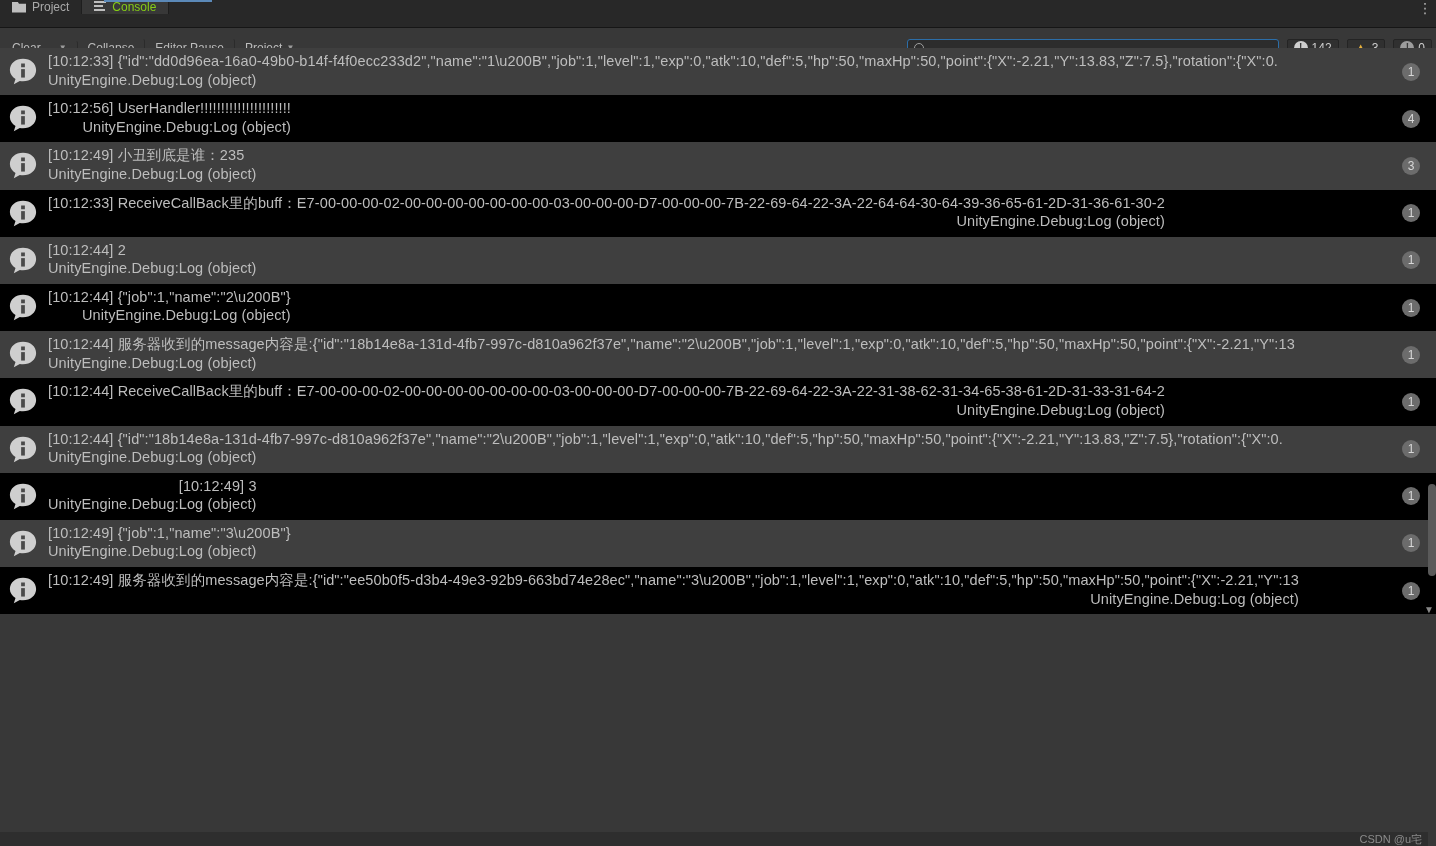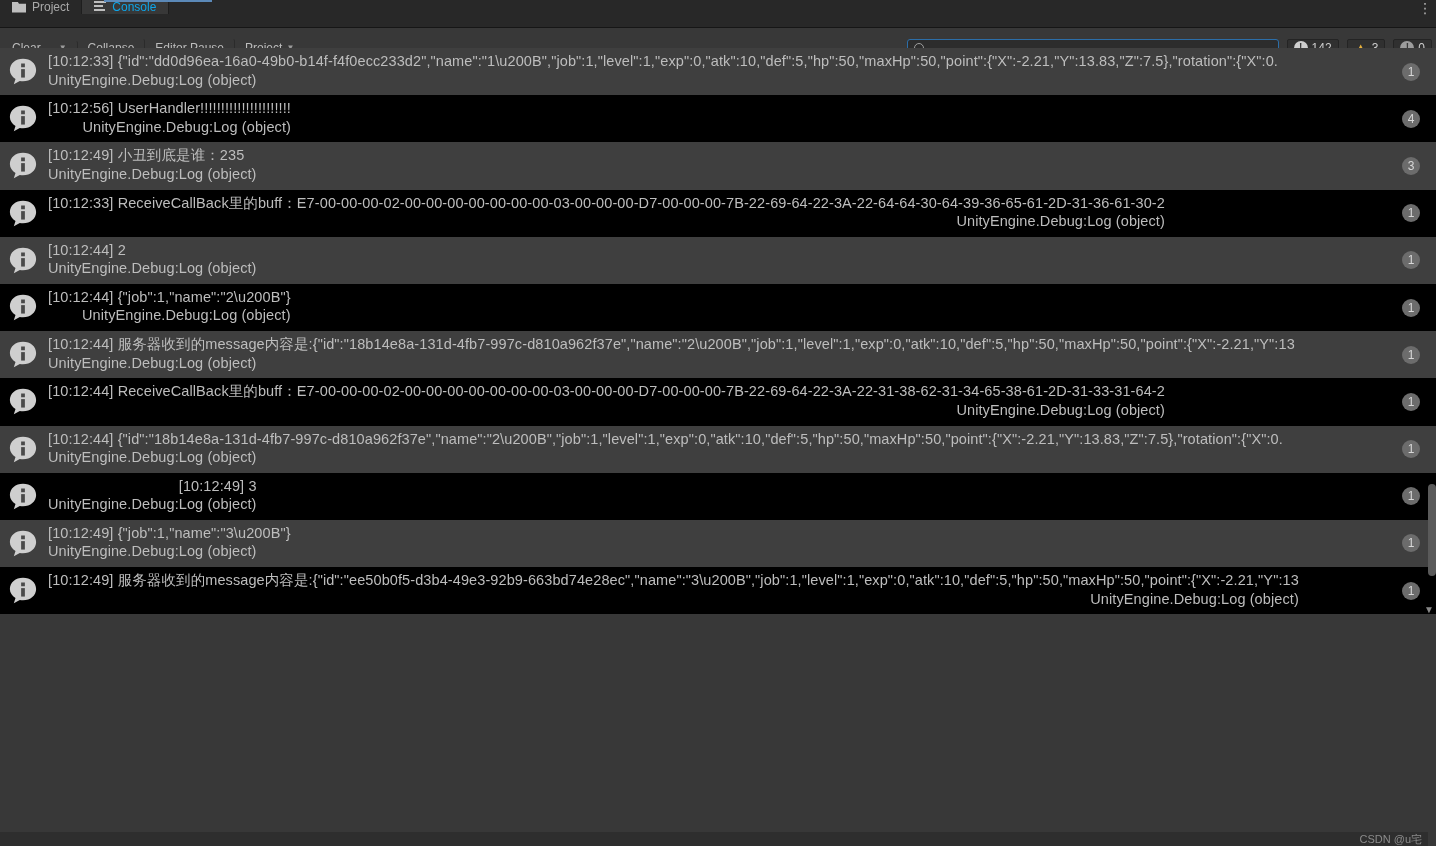--- a/index.html
+++ b/index.html
@@ -1,21 +1,21 @@
 <!DOCTYPE html>
 <html><head>
 <meta charset="utf-8">
 <style>
 * { margin:0; padding:0; box-sizing:border-box; font-family:"Segoe UI", Arial, sans-serif; }
 html,body { width:1436px; height:846px; background:#383838; color:#c4c4c4; overflow:hidden; }
 
 
 .tabs { height:28px; display:flex; align-items:flex-start; background:#282828; border-bottom:1px solid #161616; position:relative; }
 .tab { display:flex; align-items:center; padding:0 12px; font-size:12px; color:#a9a9a9; gap:6px; border-right:1px solid #1e1e1e; }
-.tab.active { background:#383838; color:#0ea5e9; }
+.tab.active { background:#383838; color:#84cc16; }
 .tab.active::before { content:""; position:absolute; top:0; left:0; right:0; height:2px; background:#4a7fb5; display:none; }
 .tab-highlight { position:absolute; top:0; height:2px; background:#5b89b8; }
 .kebab { margin-left:auto; width:22px; display:flex; align-items:center; justify-content:center; color:#b6b6b6; font-size:14px; }
 
 
 .toolbar { height:40px; display:flex; align-items:center; background:#383838; border-bottom:1px solid #232323; font-size:12px; padding:12px 4px; gap:2px; }
 .tbtn { padding:2px 8px; border-radius:2px; color:#bdbdbd; display:flex; align-items:center; gap:4px; }
 .tbtn.sep { border-right:1px solid #2b2b2b; padding-right:10px; }
 .tri { font-size:8px; color:#9a9a9a; }
 .spacer { flex:1; }

